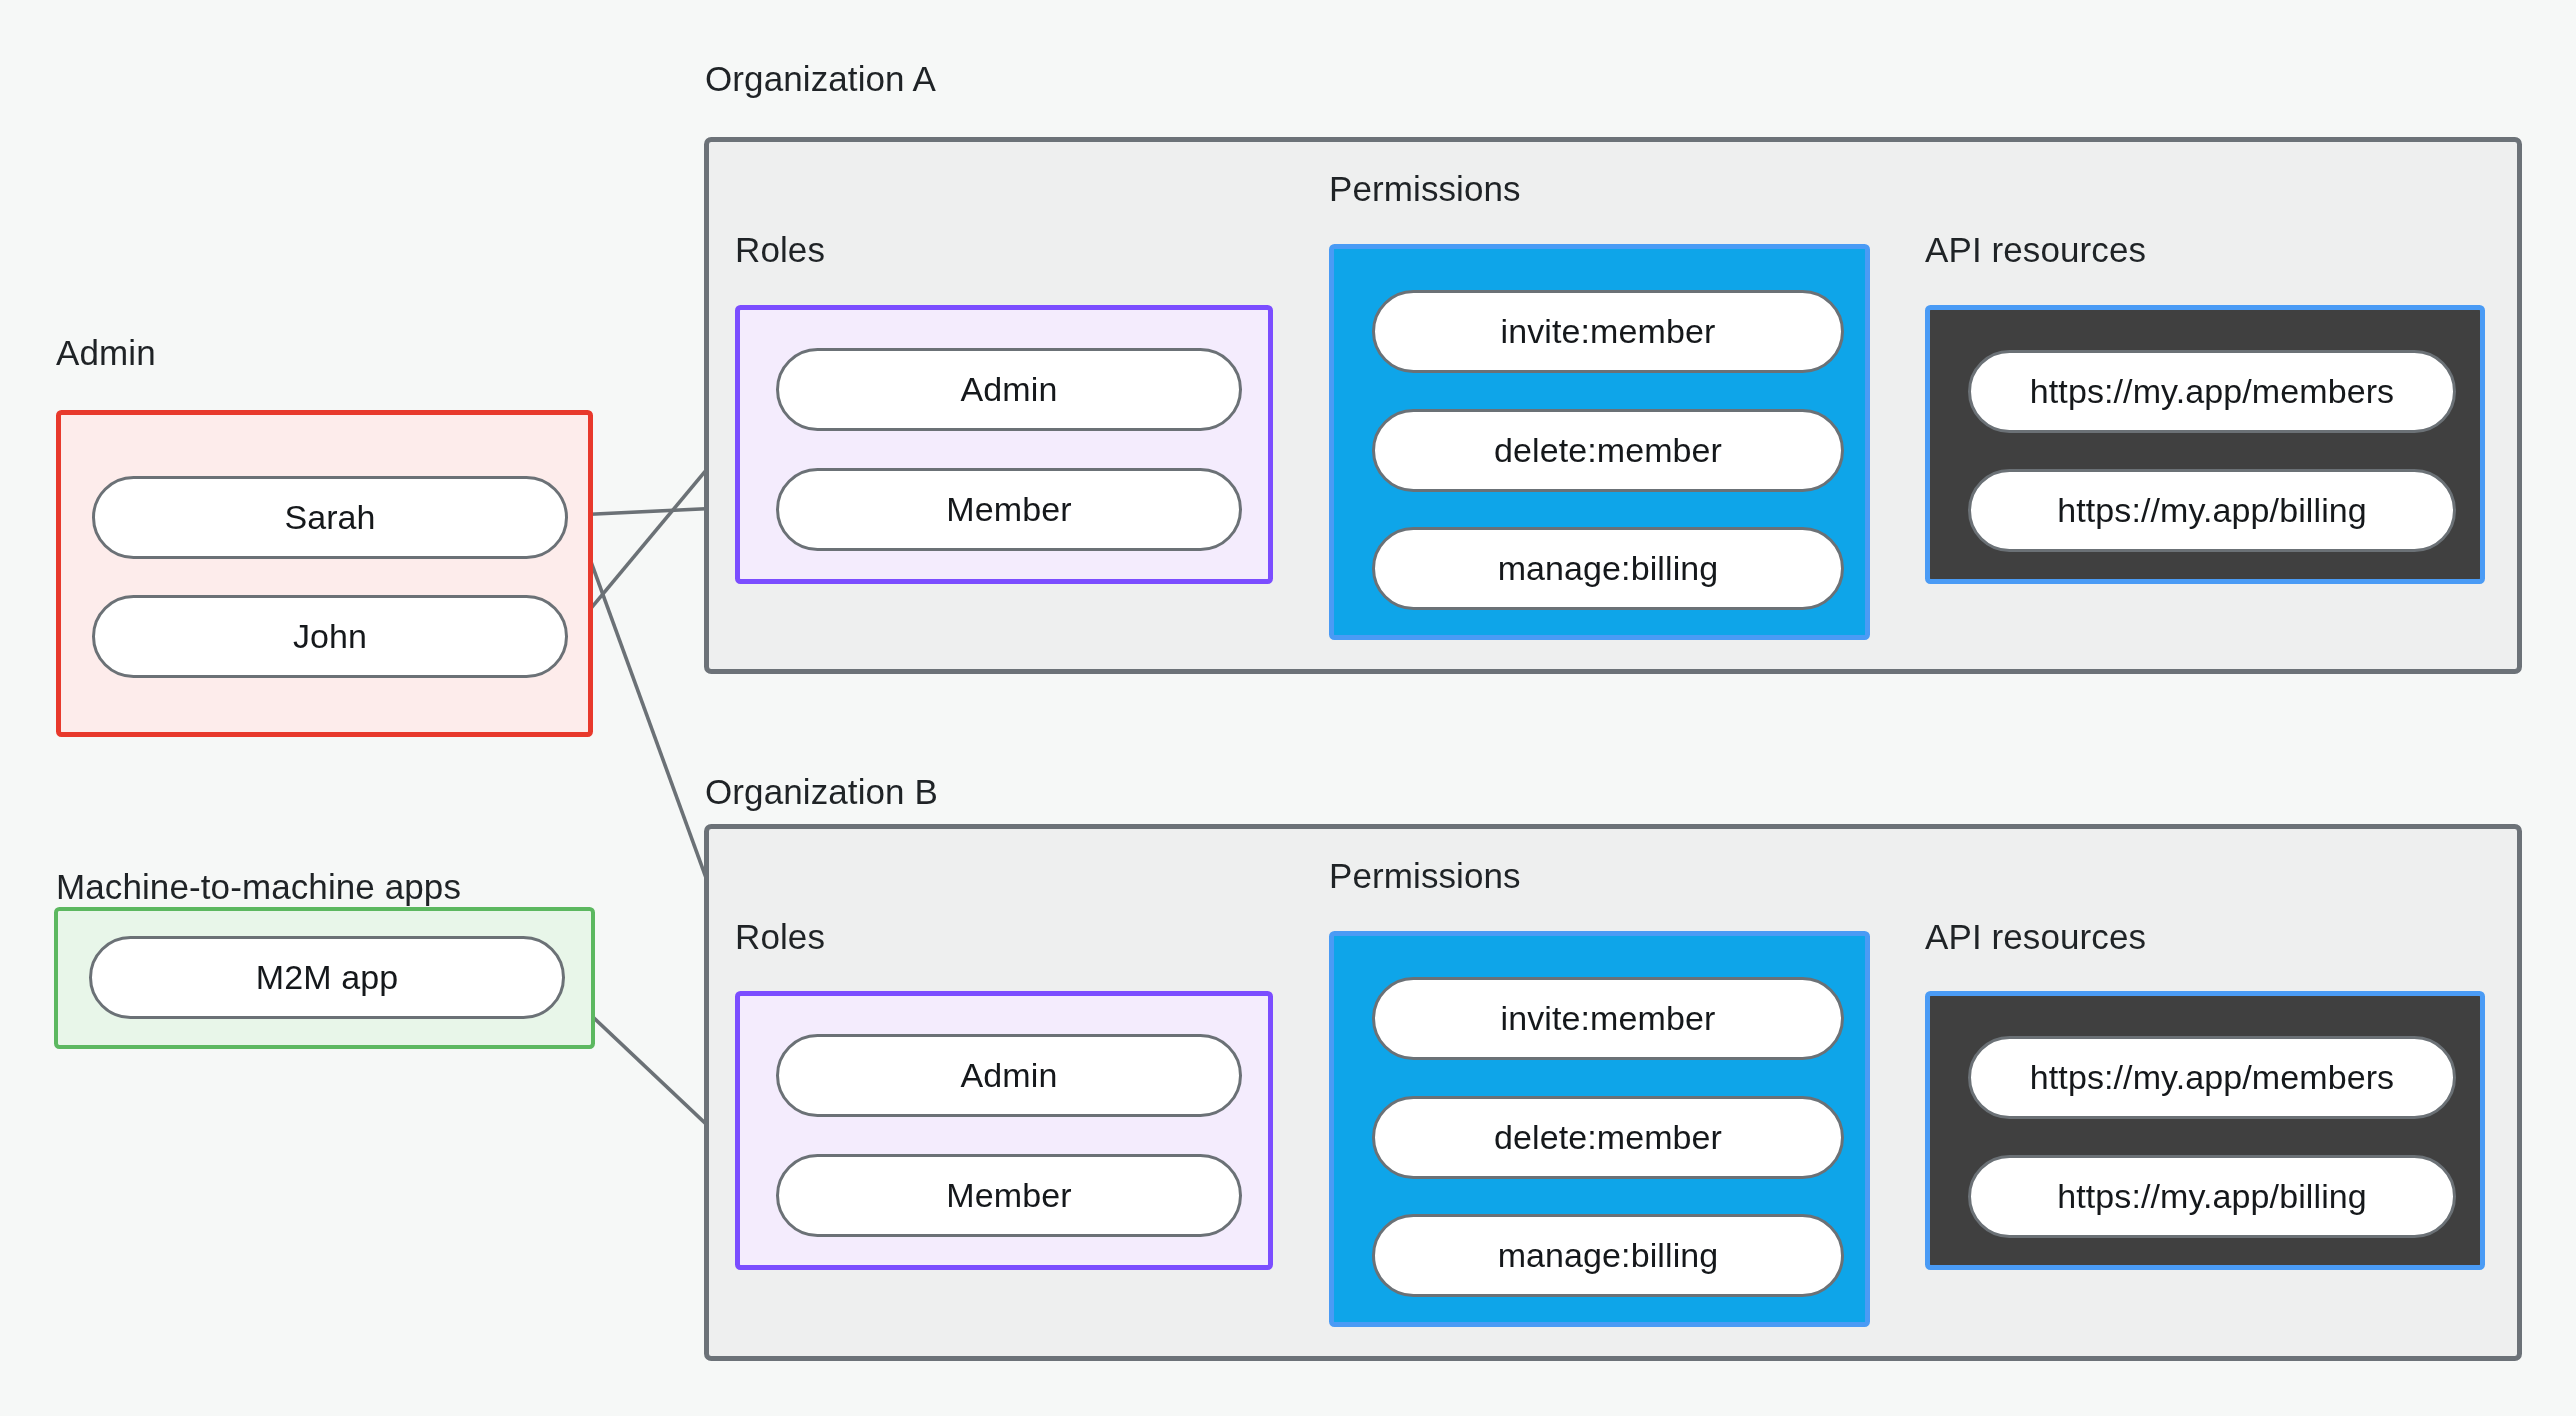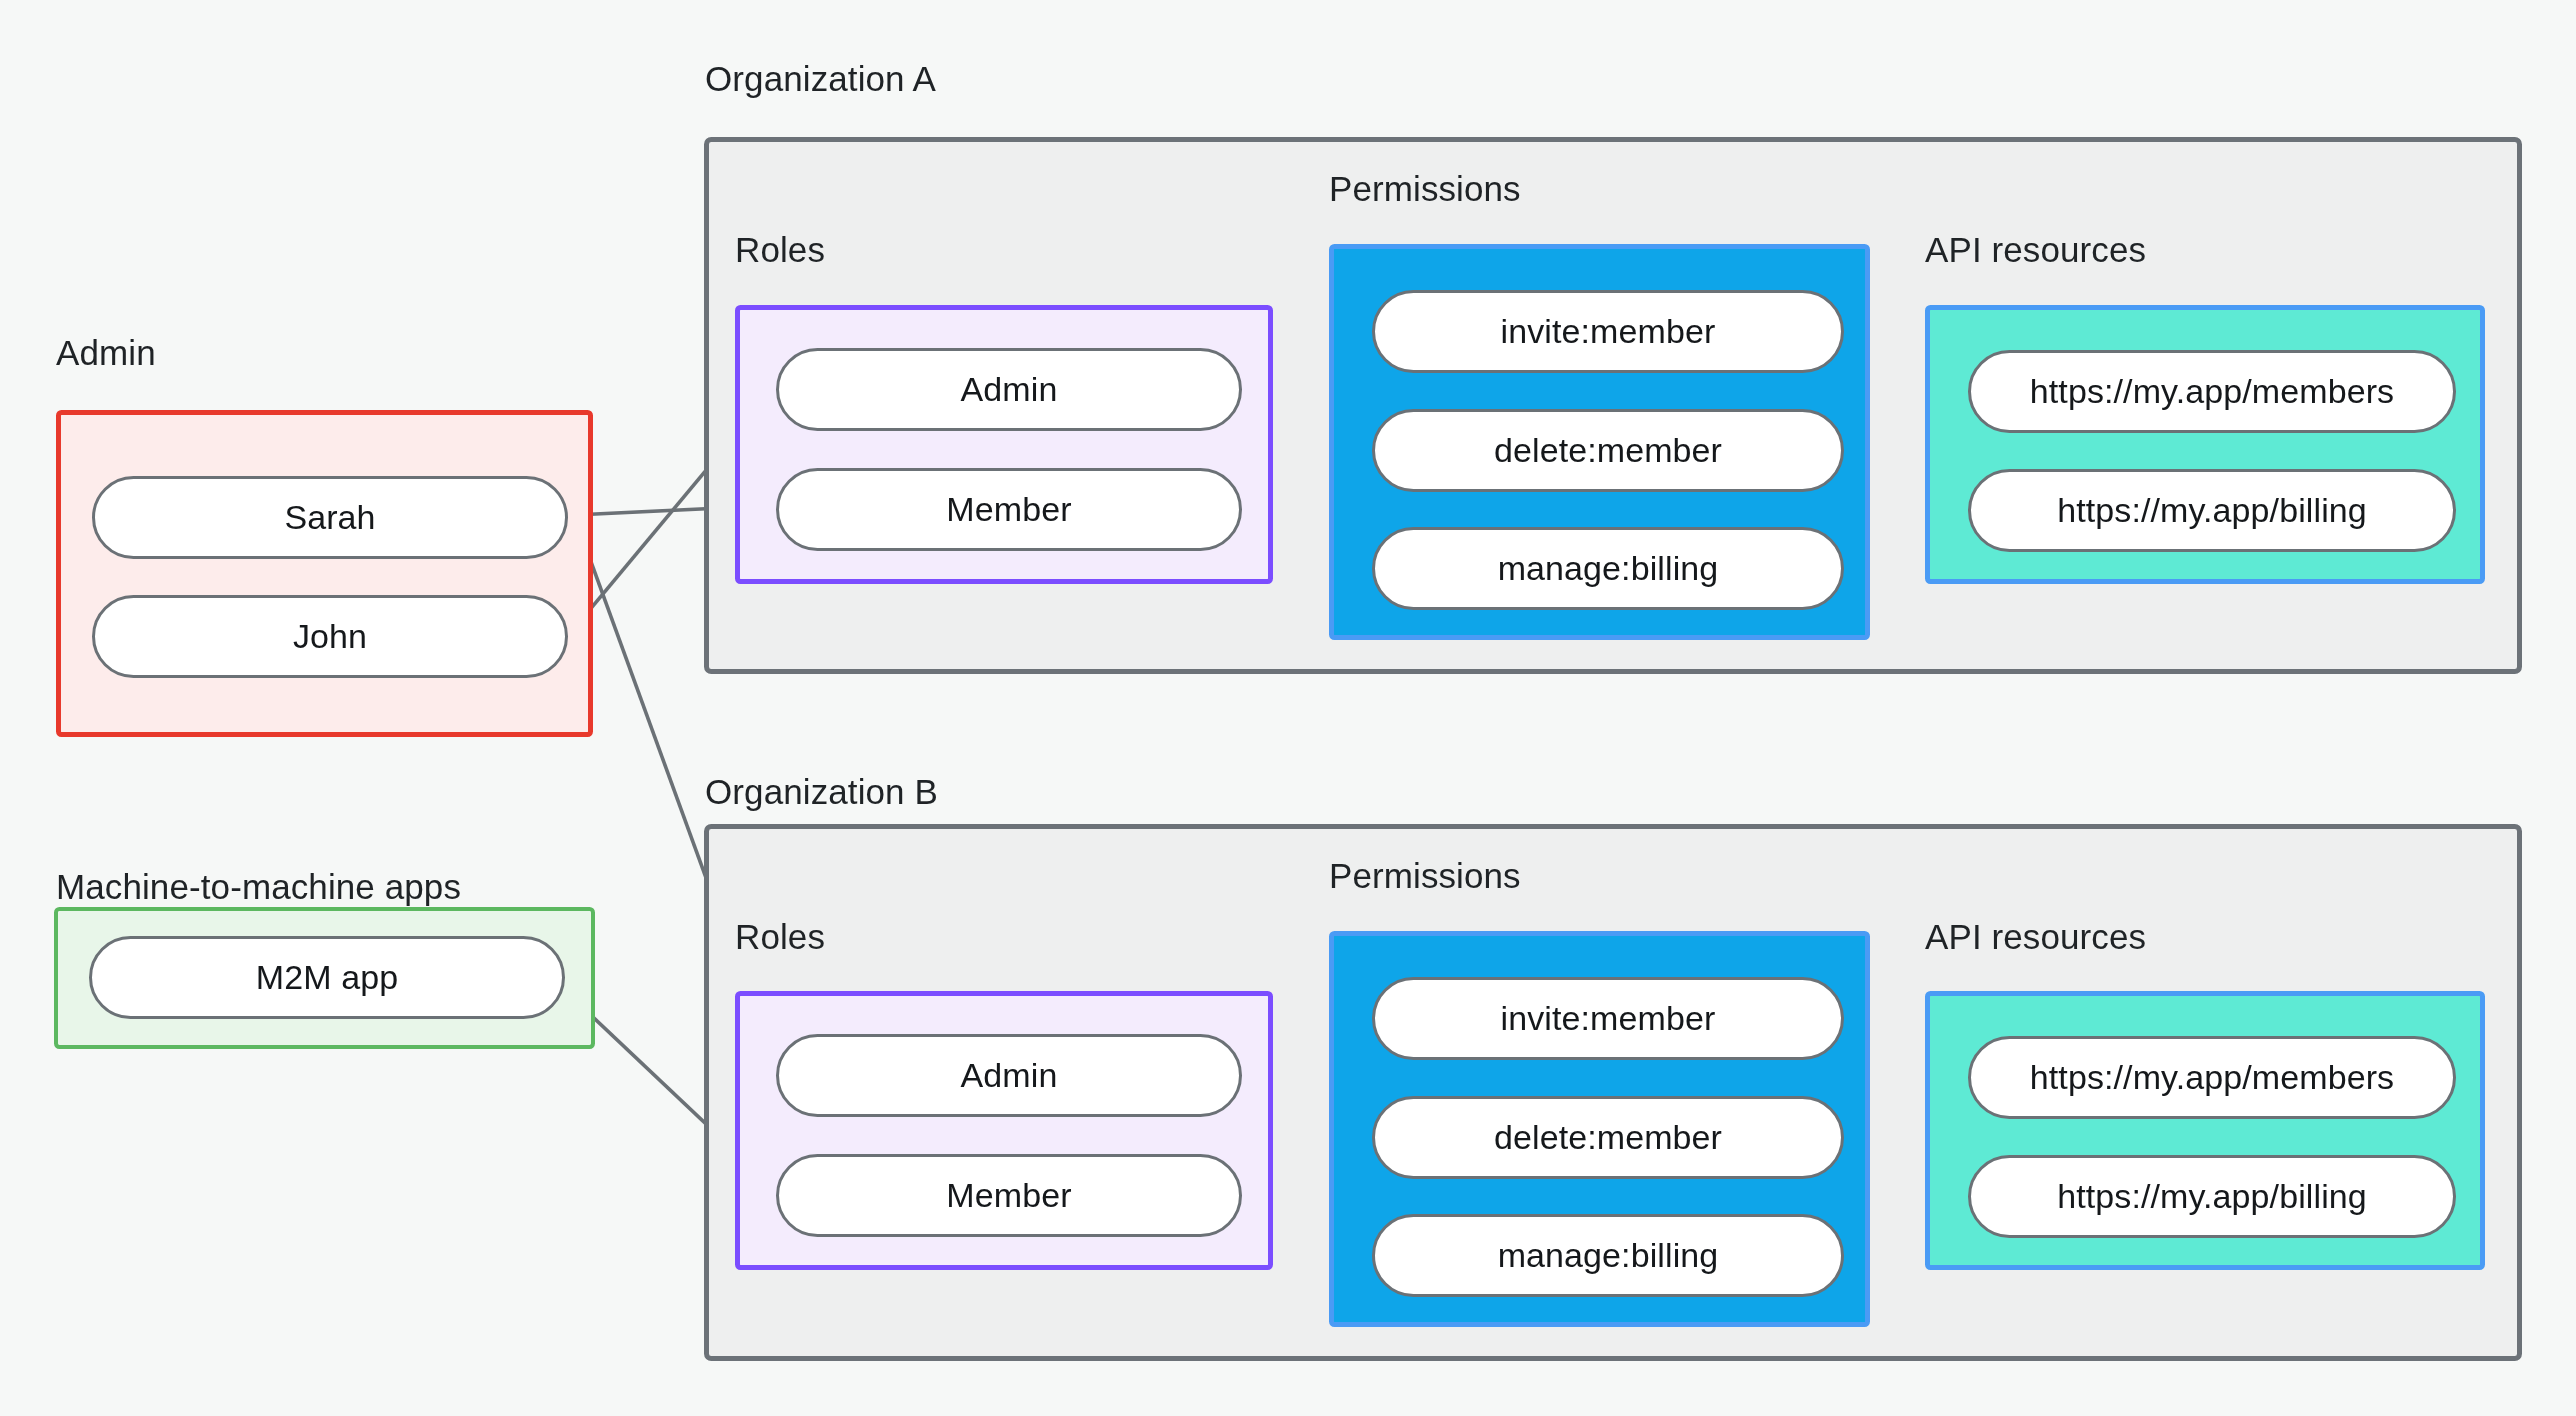--- a/index.html
+++ b/index.html
@@ -31,21 +31,21 @@
   .group {
     position: absolute;
     box-sizing: border-box;
     border-radius: 5.4px;
   }
   .group.users      { border: 5.4px solid #e8392c; background: #fdeceb; }
   .group.m2m        { border: 4.5px solid #5cb860; background: #e8f6e9; }
   .group.org        { border: 5.4px solid #6c7278; background: #eeefef; border-radius: 7.2px; }
   .group.roles      { border: 5.4px solid #7b4dff; background: #f4ecfd; }
   .group.perms      { border: 5.4px solid #4a9bf5; background: #0ea5e9; }
-  .group.apires     { border: 5.4px solid #4a9bf5; background: #5eead4; }
+  .group.apires     { border: 5.4px solid #4a9bf5; background: #404040; }
 
   
   .pill {
     position: absolute;
     box-sizing: border-box;
     background: #ffffff;
     border: 3.6px solid #6b7176;
     border-radius: 900px;
     display: flex;
     align-items: center;

